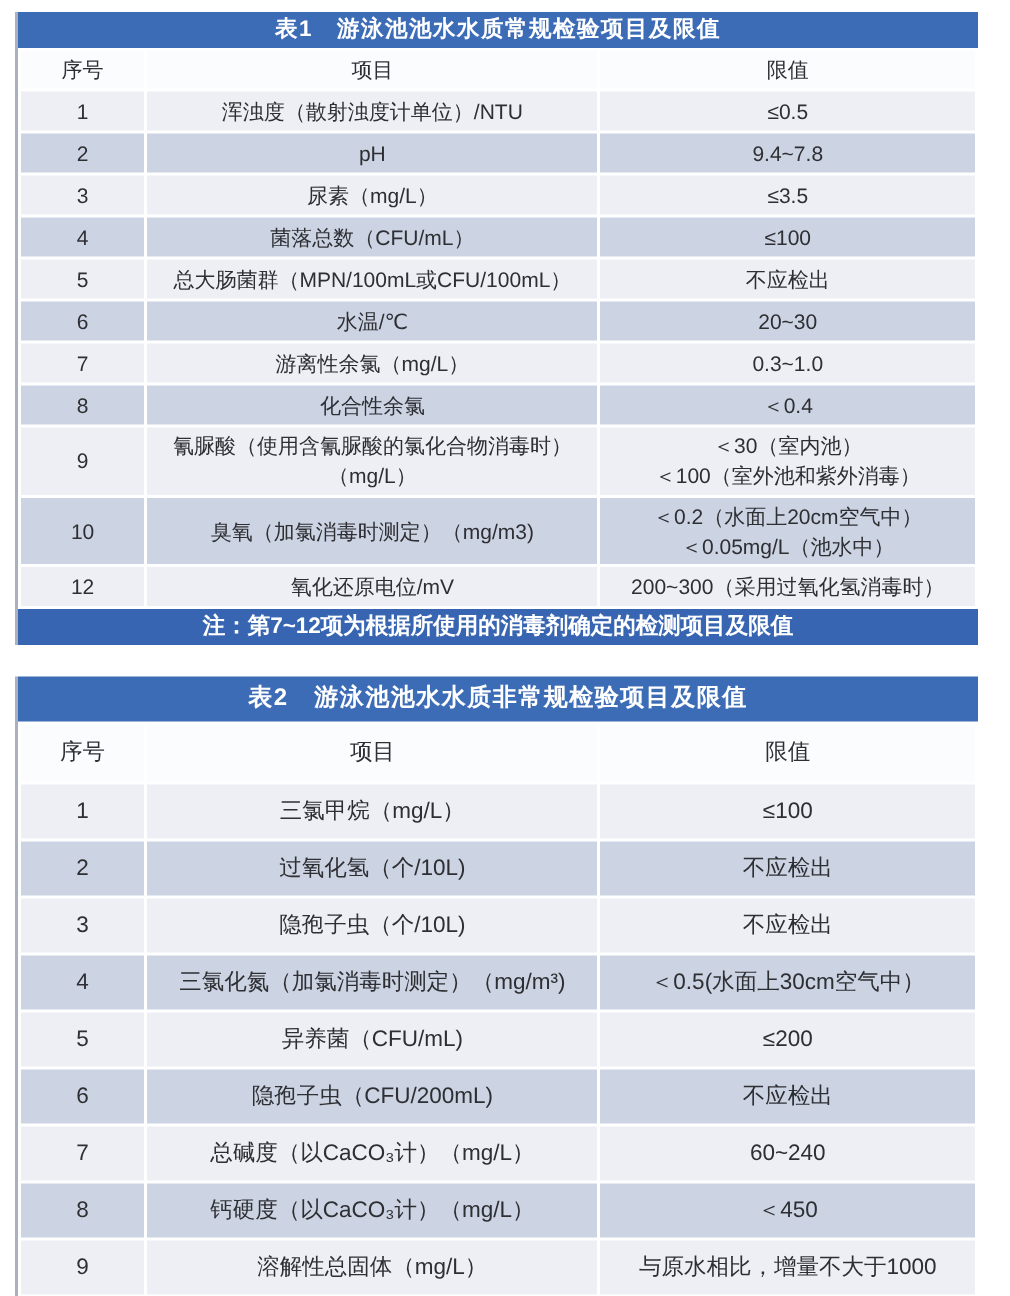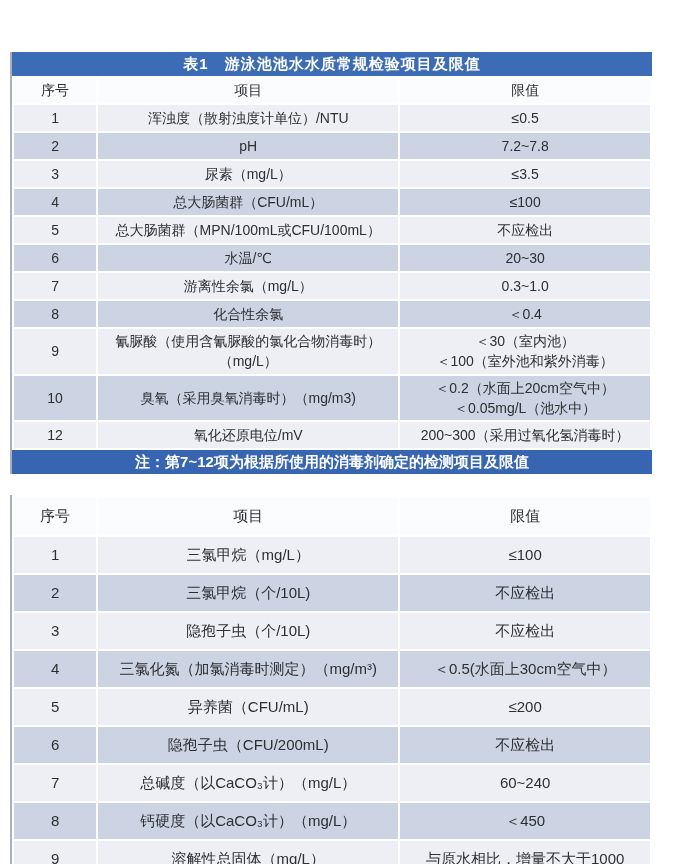--- a/index.html
+++ b/index.html
@@ -22,21 +22,20 @@
   }
   .title-bar {
     background: #3c6cb6;
     color: #ffffff;
     font-weight: bold;
     text-align: center;
     font-size: 15px;
     height: 24px;
     line-height: 24px;
     letter-spacing: 1px;
-    margin-top: 44px;
   }
   .t2 .title-bar {
     height: 30px;
     line-height: 30px;
     font-size: 16px;
   }
   table {
     width: 100%;
     border-collapse: separate;
     border-spacing: 2px;
@@ -95,30 +94,30 @@
       </thead>
       <tbody>
           <tr>
             <td>1</td>
             <td>浑浊度（散射浊度计单位）/NTU</td>
             <td>≤0.5</td>
           </tr>
           <tr>
             <td>2</td>
             <td>pH</td>
-            <td>7.2~7.8</td>
+            <td>9.4~7.8</td>
           </tr>
           <tr>
             <td>3</td>
             <td>尿素（mg/L）</td>
             <td>≤3.5</td>
           </tr>
           <tr>
             <td>4</td>
-            <td>总大肠菌群（CFU/mL）</td>
+            <td>菌落总数（CFU/mL）</td>
             <td>≤100</td>
           </tr>
           <tr>
             <td>5</td>
             <td>总大肠菌群（MPN/100mL或CFU/100mL）</td>
             <td>不应检出</td>
           </tr>
           <tr>
             <td>6</td>
             <td>水温/℃</td>
@@ -136,37 +135,38 @@
           </tr>
           <tr>
             <td>9</td>
             <td>氰脲酸（使用含氰脲酸的氯化合物消毒时）
 （mg/L）</td>
             <td>＜30（室内池）
 ＜100（室外池和紫外消毒）</td>
           </tr>
           <tr>
             <td>10</td>
-            <td>臭氧（采用臭氧消毒时）（mg/m3)</td>
+            <td>臭氧（加氯消毒时测定）（mg/m3)</td>
             <td>＜0.2（水面上20cm空气中）
 ＜0.05mg/L（池水中）</td>
           </tr>
           <tr>
             <td>12</td>
             <td>氧化还原电位/mV</td>
             <td>200~300（采用过氧化氢消毒时）</td>
           </tr>
         </tbody>
     </table>
     <div class="note-bar">注：第7~12项为根据所使用的消毒剂确定的检测项目及限值</div>
   </section>
 
   <div class="gap"></div>
 
   <section class="tbl-section t2">
+    <div class="title-bar">表2　游泳池池水水质非常规检验项目及限值</div>
     <table>
       <colgroup>
         <col class="c-no">
           <col class="c-item">
           <col class="c-lim">
       </colgroup>
       <thead>
         <tr>
           <th>序号</th>
           <th>项目</th>
@@ -174,21 +174,21 @@
         </tr>
       </thead>
       <tbody>
           <tr>
             <td>1</td>
             <td>三氯甲烷（mg/L）</td>
             <td>≤100</td>
           </tr>
           <tr>
             <td>2</td>
-            <td>三氯甲烷（个/10L)</td>
+            <td>过氧化氢（个/10L)</td>
             <td>不应检出</td>
           </tr>
           <tr>
             <td>3</td>
             <td>隐孢子虫（个/10L)</td>
             <td>不应检出</td>
           </tr>
           <tr>
             <td>4</td>
             <td>三氯化氮（加氯消毒时测定）（mg/m³)</td>

